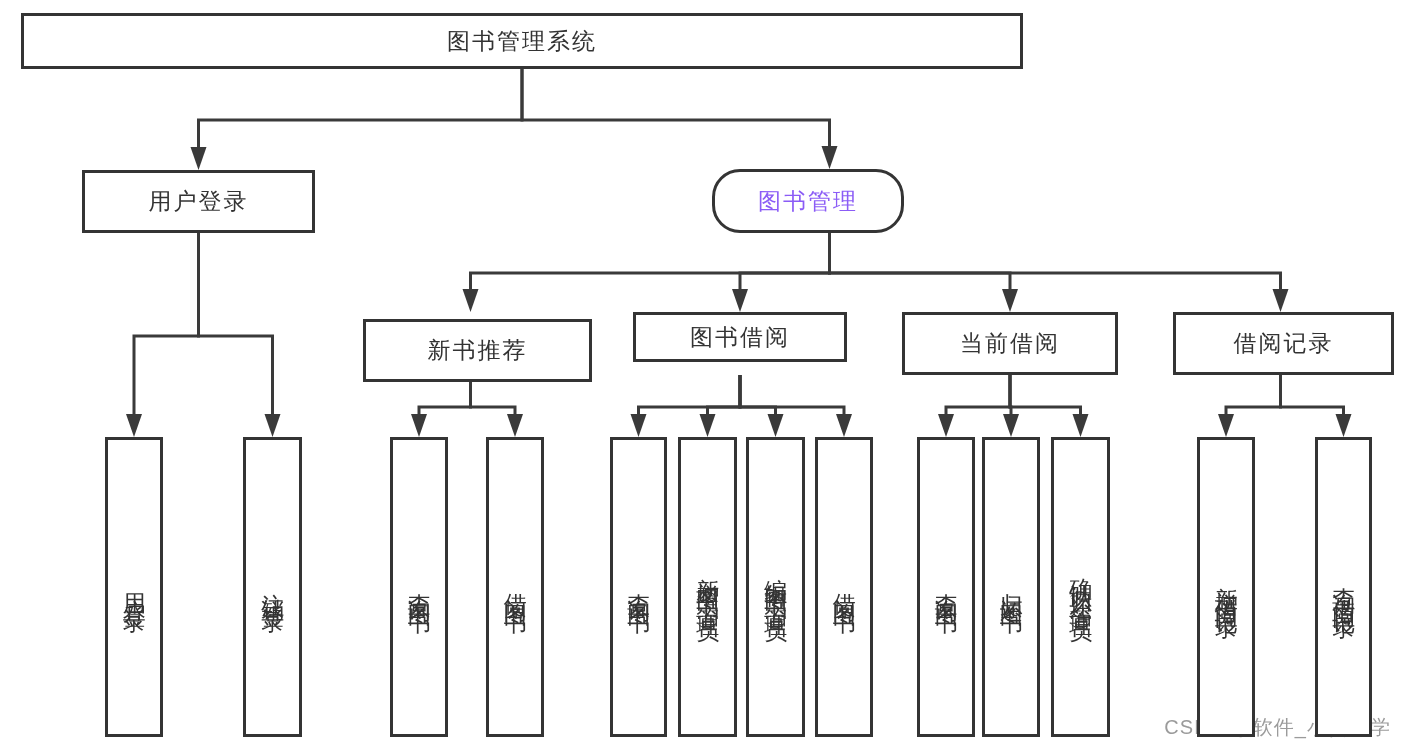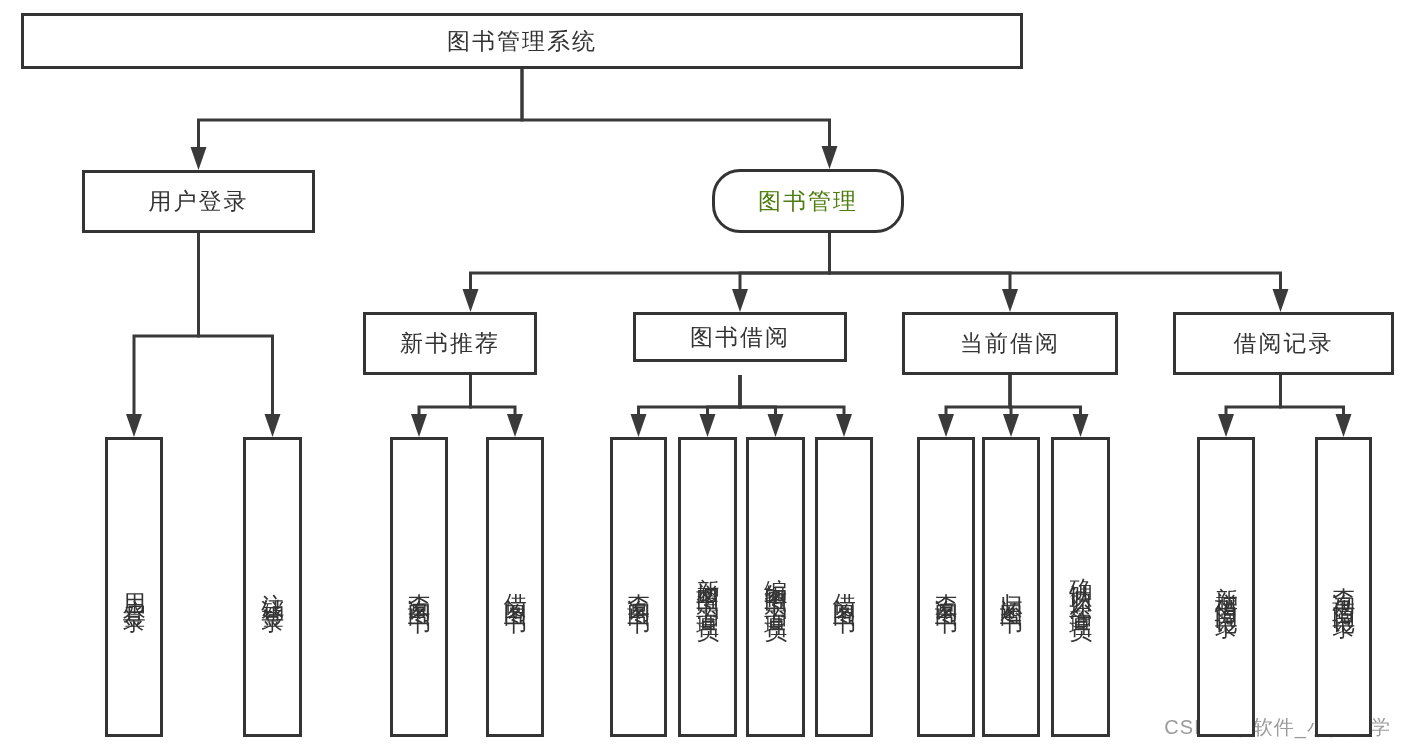--- a/index.html
+++ b/index.html
@@ -98,22 +98,22 @@
       <polygon points="1072.5,414 1088.5,414 1080.5,437" fill="#3a3a3a"></polygon>
       <path d="M 1280.5 375 V 407 H 1226 V 420" fill="none" stroke="#3a3a3a" stroke-width="3"></path>
       <polygon points="1218,414 1234,414 1226,437" fill="#3a3a3a"></polygon>
       <path d="M 1280.5 375 V 407 H 1343.5 V 420" fill="none" stroke="#3a3a3a" stroke-width="3"></path>
       <polygon points="1335.5,414 1351.5,414 1343.5,437" fill="#3a3a3a"></polygon>
     </svg>
 
   <div class="watermark" style="color: rgb(155, 155, 155);">CSDN @软件_小贺同学</div>
 <div class="node horizontal" style="left: 21px; top: 13px; width: 1002px; height: 56px; border-color: rgb(52, 52, 52); color: rgb(51, 51, 51);">图书管理系统</div>
     <div class="node horizontal" style="left: 82px; top: 170px; width: 233px; height: 63px; border-color: rgb(52, 52, 52); color: rgb(51, 51, 51);">用户登录</div>
-    <div class="node horizontal" style="left: 712px; top: 169px; width: 192px; height: 64px; border-color: rgb(52, 52, 52); color: #4d7c0f; border-radius: 28px;">图书管理</div>
-    <div class="node horizontal" style="left: 363px; top: 312px; width: 174px; height: 63px; border-color: rgb(52, 52, 52); color: rgb(51, 51, 51);">新书推荐</div>
+    <div class="node horizontal" style="left: 712px; top: 169px; width: 192px; height: 64px; border-color: rgb(52, 52, 52); color: #8b5cf6; border-radius: 28px;">图书管理</div>
+    <div class="node horizontal" style="left: 363px; top: 319px; width: 229px; height: 63px; border-color: rgb(52, 52, 52); color: rgb(51, 51, 51);">新书推荐</div>
     <div class="node horizontal" style="left: 633px; top: 312px; width: 214px; height: 50px; border-color: rgb(52, 52, 52); color: rgb(51, 51, 51);">图书借阅</div>
     <div class="node horizontal" style="left: 902px; top: 312px; width: 216px; height: 63px; border-color: rgb(52, 52, 52); color: rgb(51, 51, 51);">当前借阅</div>
     <div class="node horizontal" style="left: 1173px; top: 312px; width: 221px; height: 63px; border-color: rgb(52, 52, 52); color: rgb(51, 51, 51);">借阅记录</div>
     <div class="node vertical" style="left: 105px; top: 437px; width: 58px; height: 300px; border-color: rgb(52, 52, 52); color: rgb(51, 51, 51);">用户登录</div>
     <div class="node vertical" style="left: 243px; top: 437px; width: 59px; height: 300px; border-color: rgb(52, 52, 52); color: rgb(51, 51, 51);">注销登录</div>
     <div class="node vertical" style="left: 390px; top: 437px; width: 58px; height: 300px; border-color: rgb(52, 52, 52); color: rgb(51, 51, 51);">查询图书</div>
     <div class="node vertical" style="left: 486px; top: 437px; width: 58px; height: 300px; border-color: rgb(52, 52, 52); color: rgb(51, 51, 51);">借阅图书</div>
     <div class="node vertical" style="left: 610px; top: 437px; width: 57px; height: 300px; border-color: rgb(52, 52, 52); color: rgb(51, 51, 51);">查询图书</div>
     <div class="node vertical" style="left: 678px; top: 437px; width: 59px; height: 300px; border-color: rgb(52, 52, 52); color: rgb(51, 51, 51);">新增图书（管理员）</div>
     <div class="node vertical" style="left: 746px; top: 437px; width: 59px; height: 300px; border-color: rgb(52, 52, 52); color: rgb(51, 51, 51);">编辑图书（管理员）</div>

